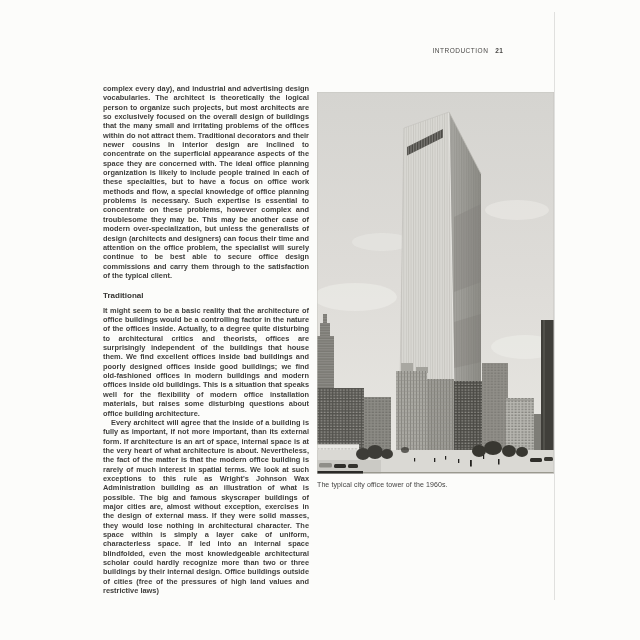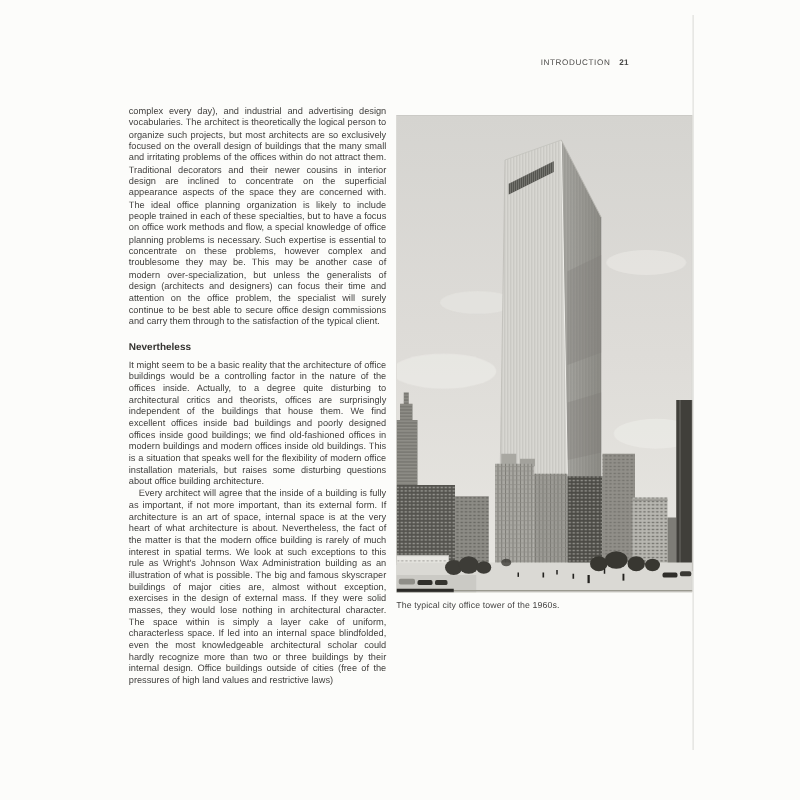--- a/index.html
+++ b/index.html
@@ -28,21 +28,21 @@
   .header .pagenum { font-weight: bold; margin-left: 7px; letter-spacing: 0.2px; }
   .col-text {
     position: absolute;
     left: 103px; top: 84px;
     width: 206px;
     font-size: 7.4px;
     line-height: 9.35px;
     text-align: justify;
     color: #403f3d;
   }
-  .col-text p { margin: 0; }
+  .col-text p { margin: 0; font-weight: bold; }
   .col-text h2 {
     font-size: 8px;
     line-height: 10px;
     margin: 11px 0 4.5px 0;
     color: #353431;
     text-align: left;
   }
   .col-text .indent { text-indent: 8px; }
   .figure { position: absolute; left: 317px; top: 92px; margin: 0; }
   .figure svg { display: block; }
@@ -59,21 +59,21 @@
 <div class="page">
 
   <div class="edge-line"></div>
 
   <div class="header">
     <span>INTRODUCTION</span><span class="pagenum">21</span>
   </div>
 
   <div class="col-text">
     <p>complex every day), and industrial and advertising design vocabularies. The architect is theoretically the logical person to organize such projects, but most architects are so exclusively focused on the overall design of buildings that the many small and irritating problems of the offices within do not attract them. Traditional decorators and their newer cousins in interior design are inclined to concentrate on the superficial appearance aspects of the space they are concerned with. The ideal office planning organization is likely to include people trained in each of these specialties, but to have a focus on office work methods and flow, a special knowledge of office planning problems is necessary. Such expertise is essential to concentrate on these problems, however complex and troublesome they may be. This may be another case of modern over-specialization, but unless the generalists of design (architects and designers) can focus their time and attention on the office problem, the specialist will surely continue to be best able to secure office design commissions and carry them through to the satisfaction of the typical client.</p>
-    <h2>Nevertheless</h2>
+    <h2>Traditional</h2>
     <p>It might seem to be a basic reality that the architecture of office buildings would be a controlling factor in the nature of the offices inside. Actually, to a degree quite disturbing to architectural critics and theorists, offices are surprisingly independent of the buildings that house them. We find excellent offices inside bad buildings and poorly designed offices inside good buildings; we find old-fashioned offices in modern buildings and modern offices inside old buildings. This is a situation that speaks well for the flexibility of modern office installation materials, but raises some disturbing questions about office building architecture.</p>
     <p class="indent">Every architect will agree that the inside of a building is fully as important, if not more important, than its external form. If architecture is an art of space, internal space is at the very heart of what architecture is about. Nevertheless, the fact of the matter is that the modern office building is rarely of much interest in spatial terms. We look at such exceptions to this rule as Wright's Johnson Wax Administration building as an illustration of what is possible. The big and famous skyscraper buildings of major cities are, almost without exception, exercises in the design of external mass. If they were solid masses, they would lose nothing in architectural character. The space within is simply a layer cake of uniform, characterless space. If led into an internal space blindfolded, even the most knowledgeable architectural scholar could hardly recognize more than two or three buildings by their internal design. Office buildings outside of cities (free of the pressures of high land values and restrictive laws)</p>
   </div>
 
   <figure class="figure">
     <svg width="237" height="382" viewBox="0 0 237 382" xmlns="http://www.w3.org/2000/svg">
       <defs>
         <linearGradient id="sky" x1="0" y1="0" x2="0" y2="1">
           <stop offset="0" stop-color="#d5d4d0"></stop>
           <stop offset="0.5" stop-color="#dedcd8"></stop>

